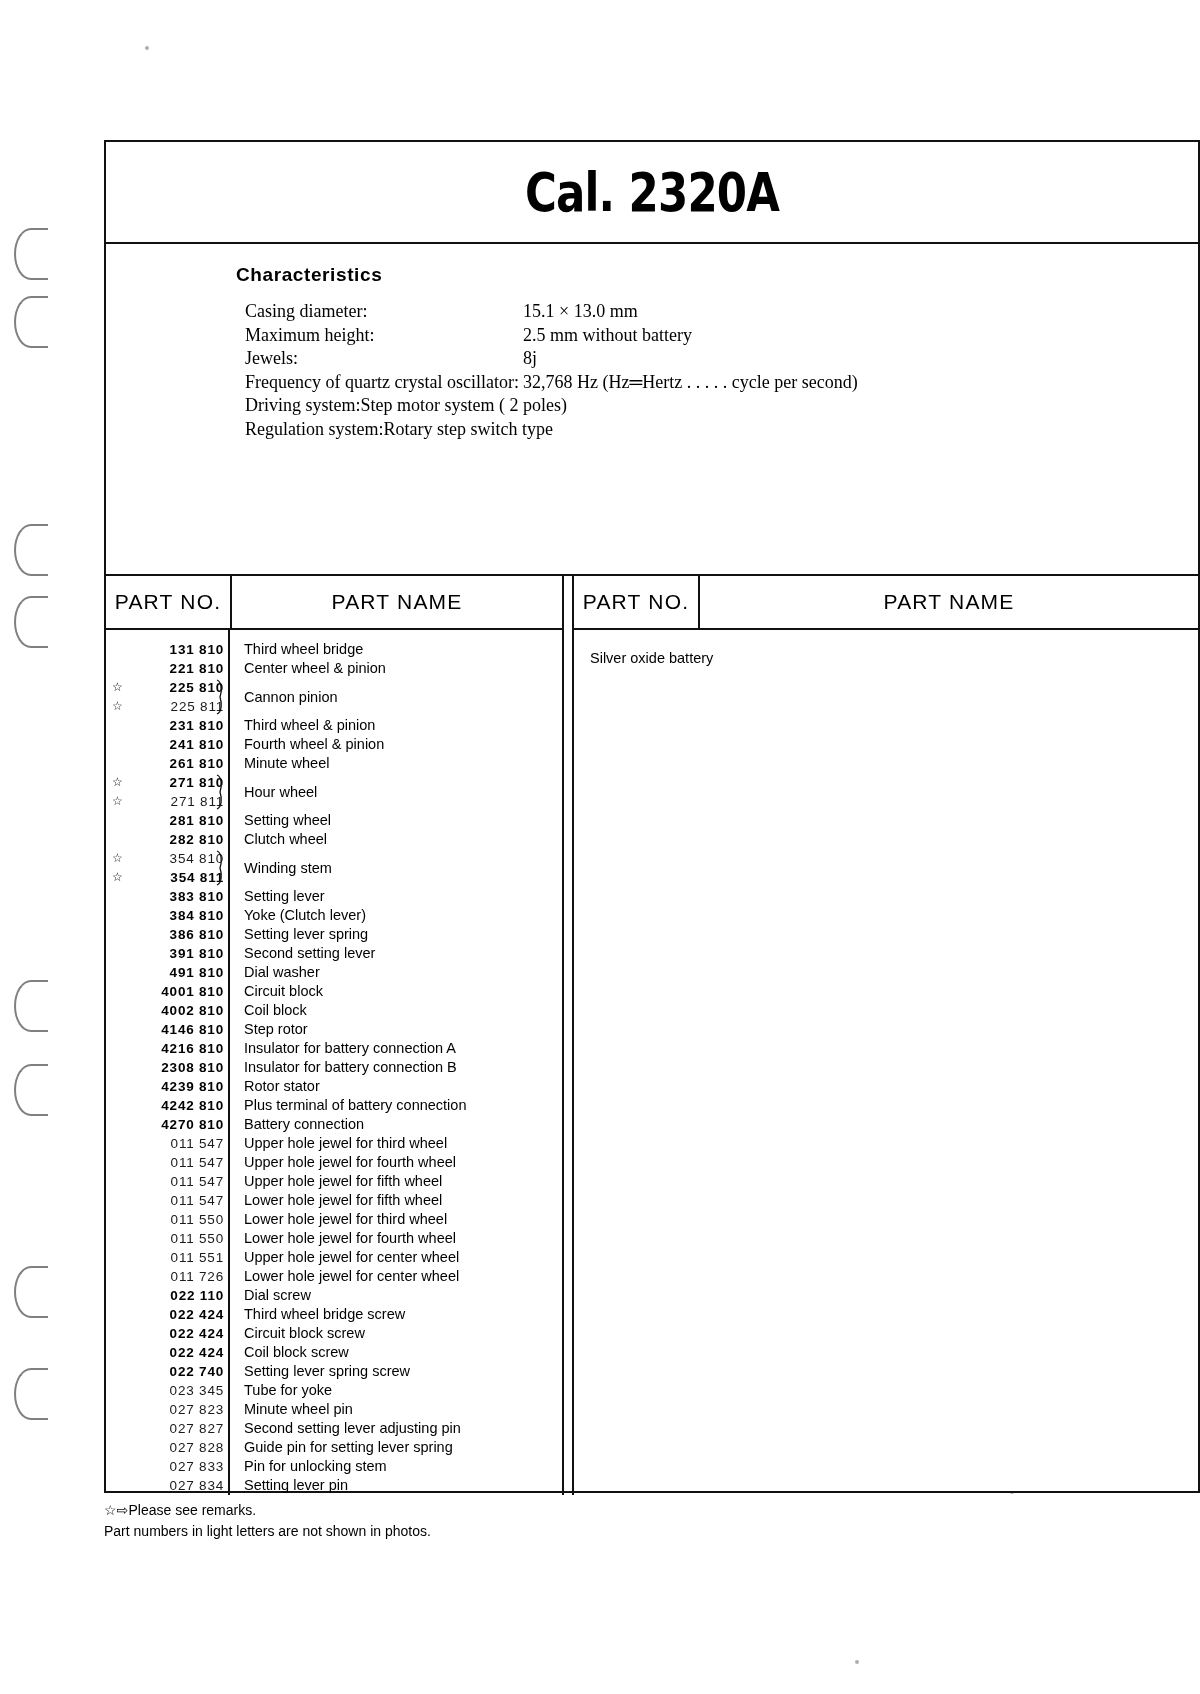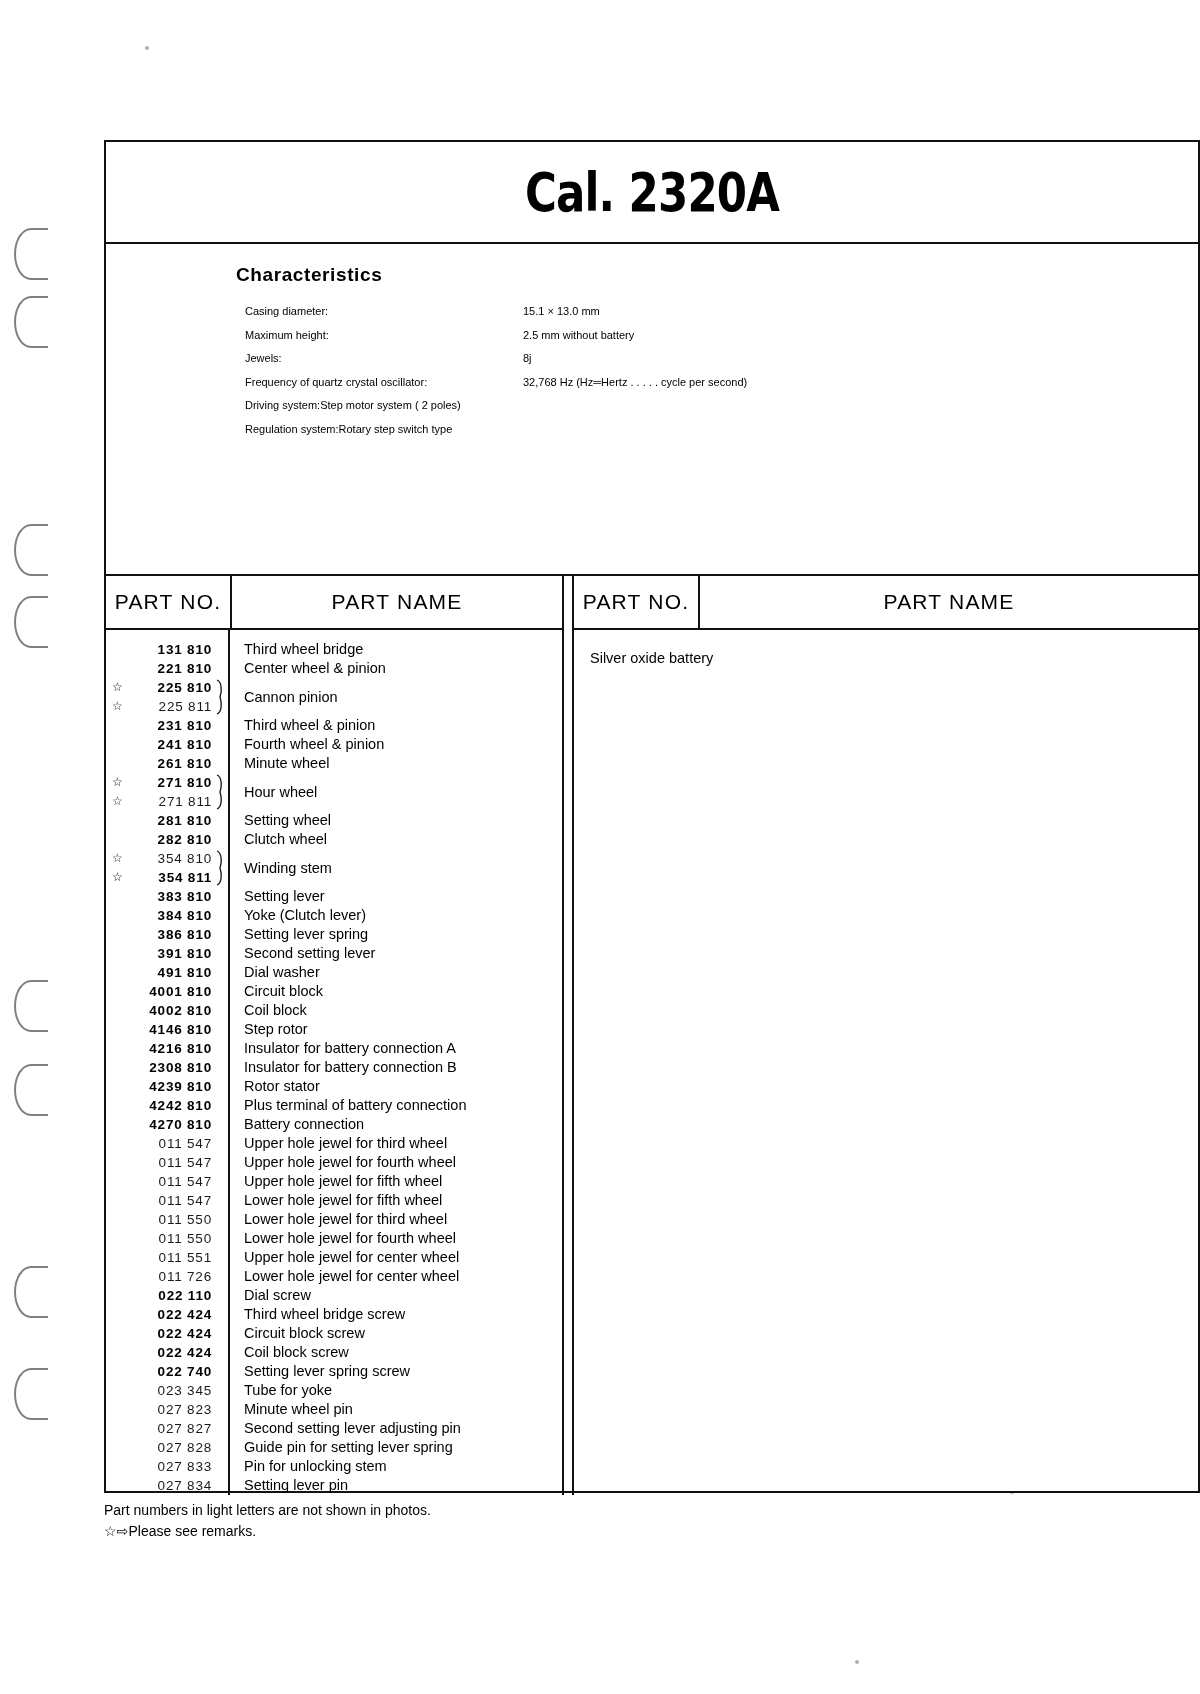--- a/index.html
+++ b/index.html
@@ -88,23 +88,24 @@
     font-size: 19px;
     font-weight: 700;
     letter-spacing: .6px;
     margin: 0 0 14px 16px;
   }
   .char-rows {
     padding-left: 25px;
   }
   .char-row {
     display: flex;
-    font-size: 11px;
+    font-size: 18px;
     line-height: 23.5px;
     white-space: nowrap;
+    font-family: Liberation Serif, serif;
   }
   .char-label {
     width: 278px;
     flex: none;
   }
   .char-value {
     flex: none;
   }
   .char-row.full .char-label {
     width: auto;
@@ -157,21 +158,21 @@
     padding-top: 10px;
     padding-left: 14px;
     box-sizing: border-box;
   }
 
   .pn {
     height: 19px;
     line-height: 19px;
     font-size: 13.5px;
     text-align: right;
-    padding-right: 16px;
+    padding-right: 4px;
     white-space: nowrap;
     position: relative;
   }
   .pn.bold   { font-weight: 700; letter-spacing: .8px; }
   .pn.light  { font-weight: 400; letter-spacing: .8px; color: #1a1a1a; }
   .pn .star  { position: absolute; left: 6px; font-size: 12px; font-weight: 400; }
 
   .nm {
     height: 19px;
     line-height: 19px;
@@ -415,17 +416,17 @@
         <div class="col-name bat-name" id="right-col-name">
             <div class="nm">Silver oxide battery</div>
           </div>
       </div>
     </div>
 
   </div>
 </div>
 
 <div class="footer">
-  <div class="footer-line">Part numbers in light letters are not shown in photos.</div>
   <div class="footer-line">
     <span>☆</span><span class="arrow-note">⇨</span><span>Please see remarks.</span>
   </div>
+  <div class="footer-line">Part numbers in light letters are not shown in photos.</div>
 </div>
 
 </body></html>

